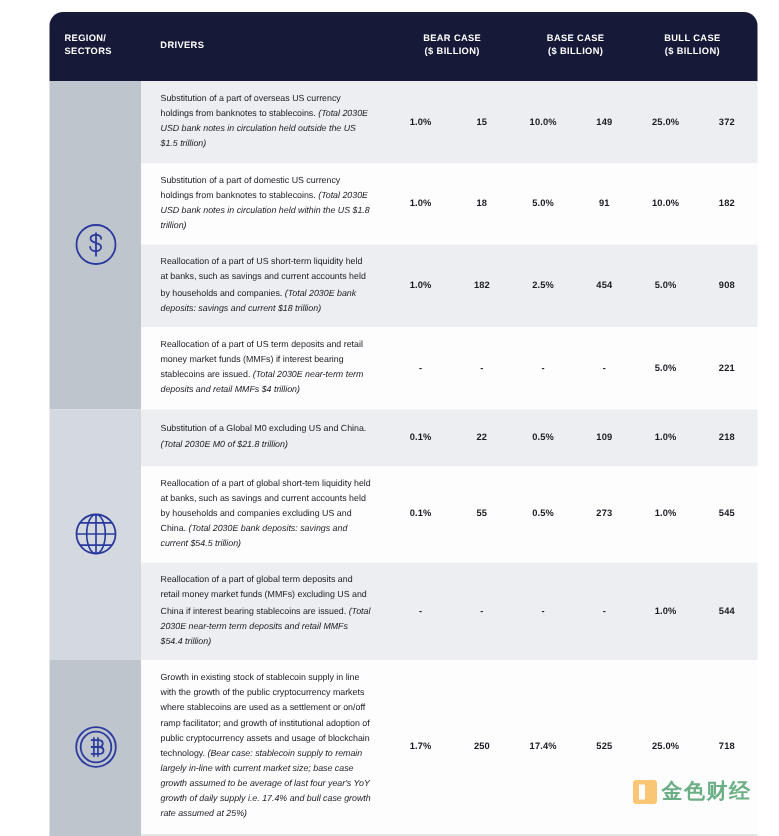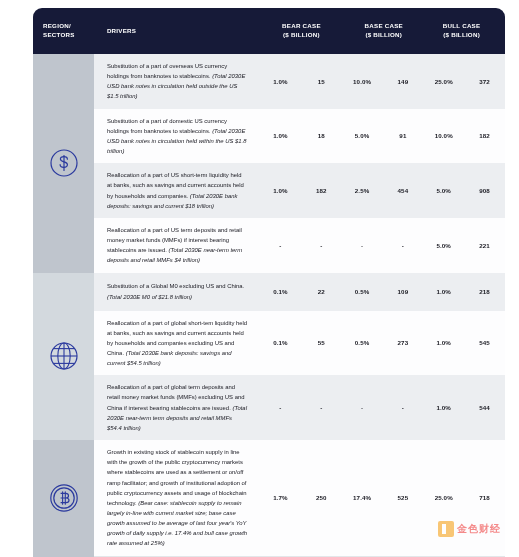--- a/index.html
+++ b/index.html
@@ -124,23 +124,23 @@
     position: relative;
   }
   #wm-logo::after {
     content: "";
     position: absolute;
     left: 4px; top: 3px;
     width: 4px; height: 10px;
     background: #ffffff;
   }
   #wm-text {
-    font-size: 10px;
+    font-size: 14px;
     font-weight: bold;
-    color: #ef4444;
+    color: #15803d;
     letter-spacing: 1px;
   }
 </style>
 </head>
 <body>
 
 <div id="table-wrap">
 
   <div class="thead">
     <div class="th th-region" style="white-space:pre-line">REGION/

